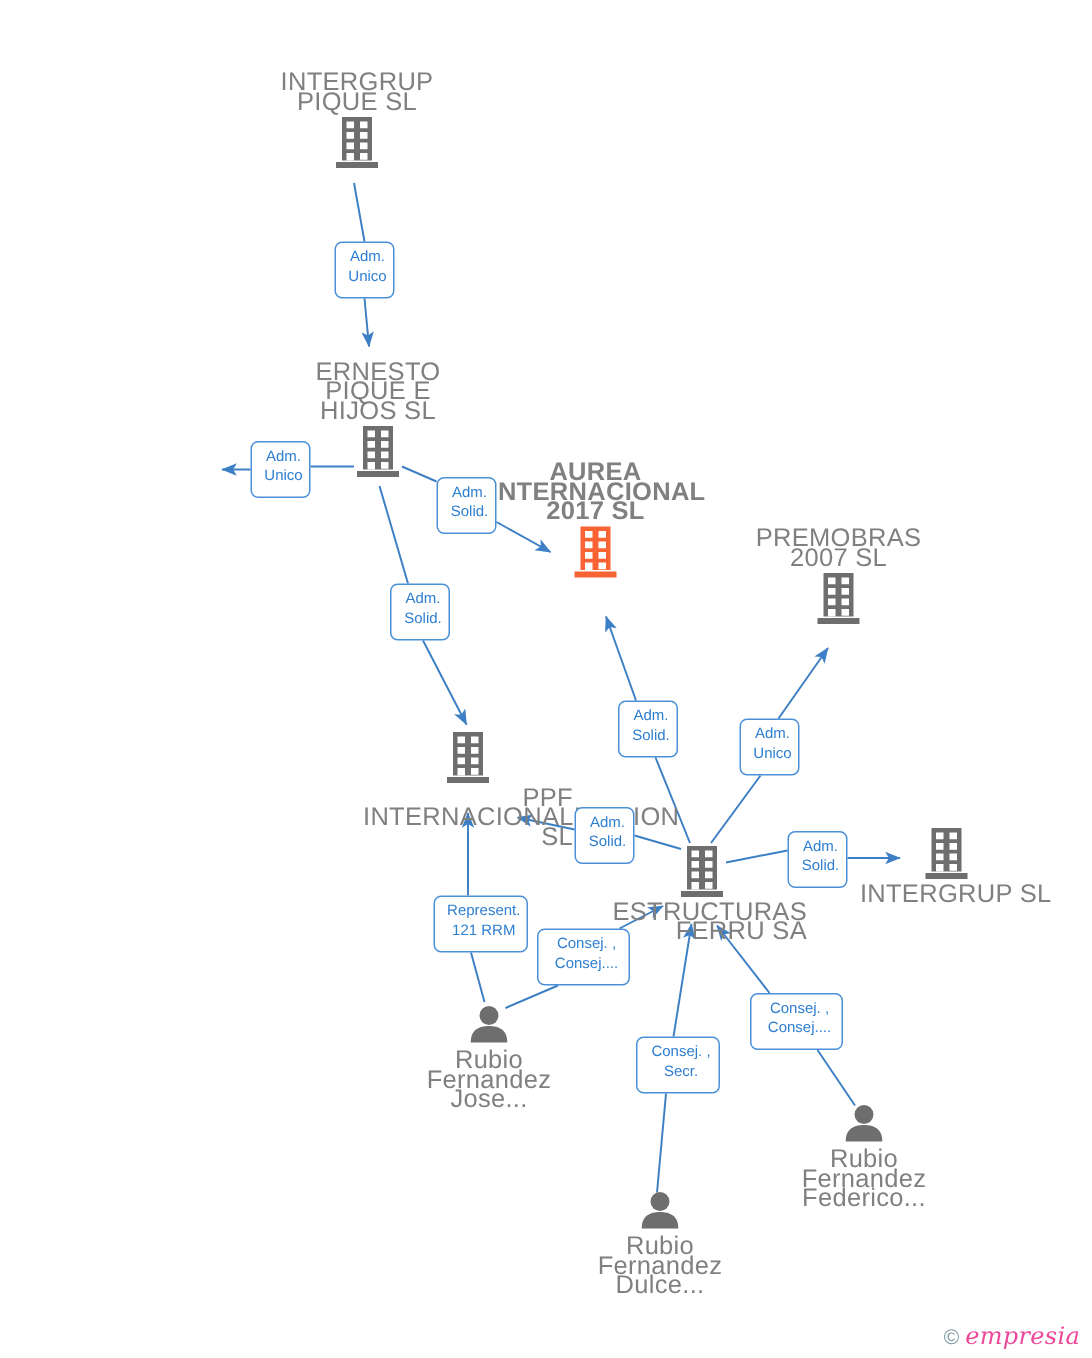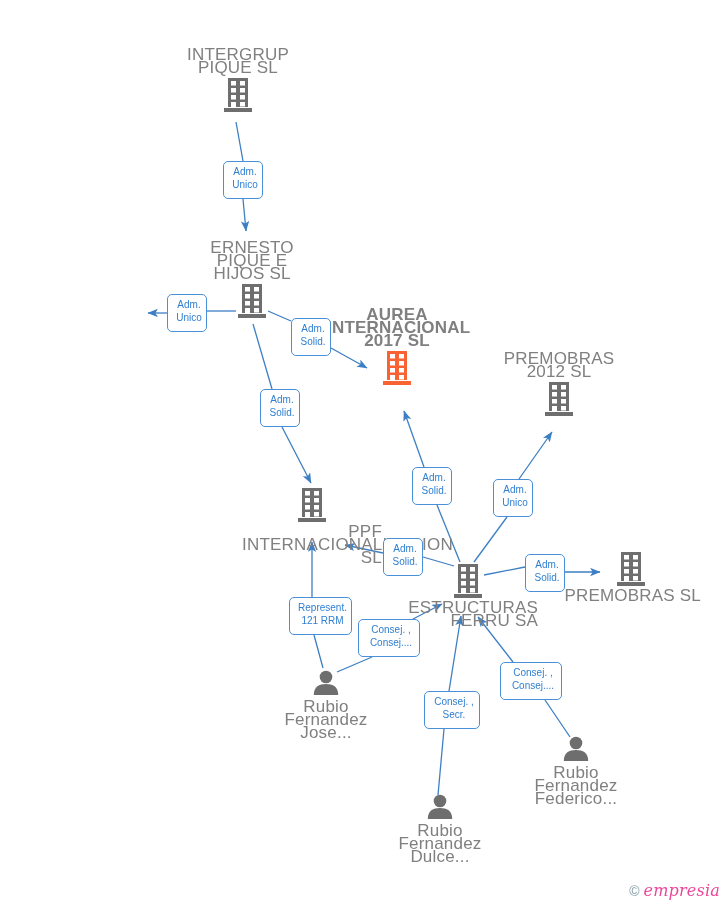--- a/index.html
+++ b/index.html
@@ -150,21 +150,21 @@
           <rect x="17" y="18" width="5" height="4.5" fill="#fff"></rect>
         <rect x="8" y="25" width="5" height="5" fill="#fff"></rect>
           <rect x="17" y="25" width="5" height="4.5" fill="#fff"></rect>
         <rect x="1" y="31" width="28" height="4" fill="#f96233"></rect>
       </svg>
     </span>
   </div>
 
   <div class="node company-top" style="left:559px;top:352px;">
     <span class="cap">PREMOBRAS
-2012 SL</span>
+2007 SL</span>
     <span class="glyph">
       <svg width="30" height="36" viewBox="0 0 30 36" xmlns="http://www.w3.org/2000/svg">
         <rect x="5" y="1" width="20" height="29" fill="#6e6e6e"></rect>
         <rect x="8" y="4" width="5" height="4.5" fill="#fff"></rect>
           <rect x="17" y="4" width="5" height="4.5" fill="#fff"></rect>
         <rect x="8" y="11" width="5" height="4.5" fill="#fff"></rect>
           <rect x="17" y="11" width="5" height="4.5" fill="#fff"></rect>
         <rect x="8" y="18" width="5" height="4.5" fill="#fff"></rect>
           <rect x="17" y="18" width="5" height="4.5" fill="#fff"></rect>
         <rect x="8" y="25" width="5" height="5" fill="#fff"></rect>
@@ -221,21 +221,21 @@
           <rect x="17" y="4" width="5" height="4.5" fill="#fff"></rect>
         <rect x="8" y="11" width="5" height="4.5" fill="#fff"></rect>
           <rect x="17" y="11" width="5" height="4.5" fill="#fff"></rect>
         <rect x="8" y="18" width="5" height="4.5" fill="#fff"></rect>
           <rect x="17" y="18" width="5" height="4.5" fill="#fff"></rect>
         <rect x="8" y="25" width="5" height="5" fill="#fff"></rect>
           <rect x="17" y="25" width="5" height="4.5" fill="#fff"></rect>
         <rect x="1" y="31" width="28" height="4" fill="#6e6e6e"></rect>
       </svg>
     </span>
-    <span class="cap">PREMOBRAS SL</span>
+    <span class="cap">INTERGRUP SL</span>
   </div>
 
   <div class="node person" style="left:326px;top:668px;">
     <span class="glyph">
       <svg width="30" height="30" viewBox="0 0 30 30" xmlns="http://www.w3.org/2000/svg">
         <circle cx="15" cy="9" r="6.3" fill="#6e6e6e"></circle>
         <path d="M2.8,27 C2.8,18.6 8.2,16 15,16 C21.8,16 27.2,18.6 27.2,27 Z" fill="#6e6e6e"></path>
       </svg>
     </span>
     <span class="cap">Rubio

